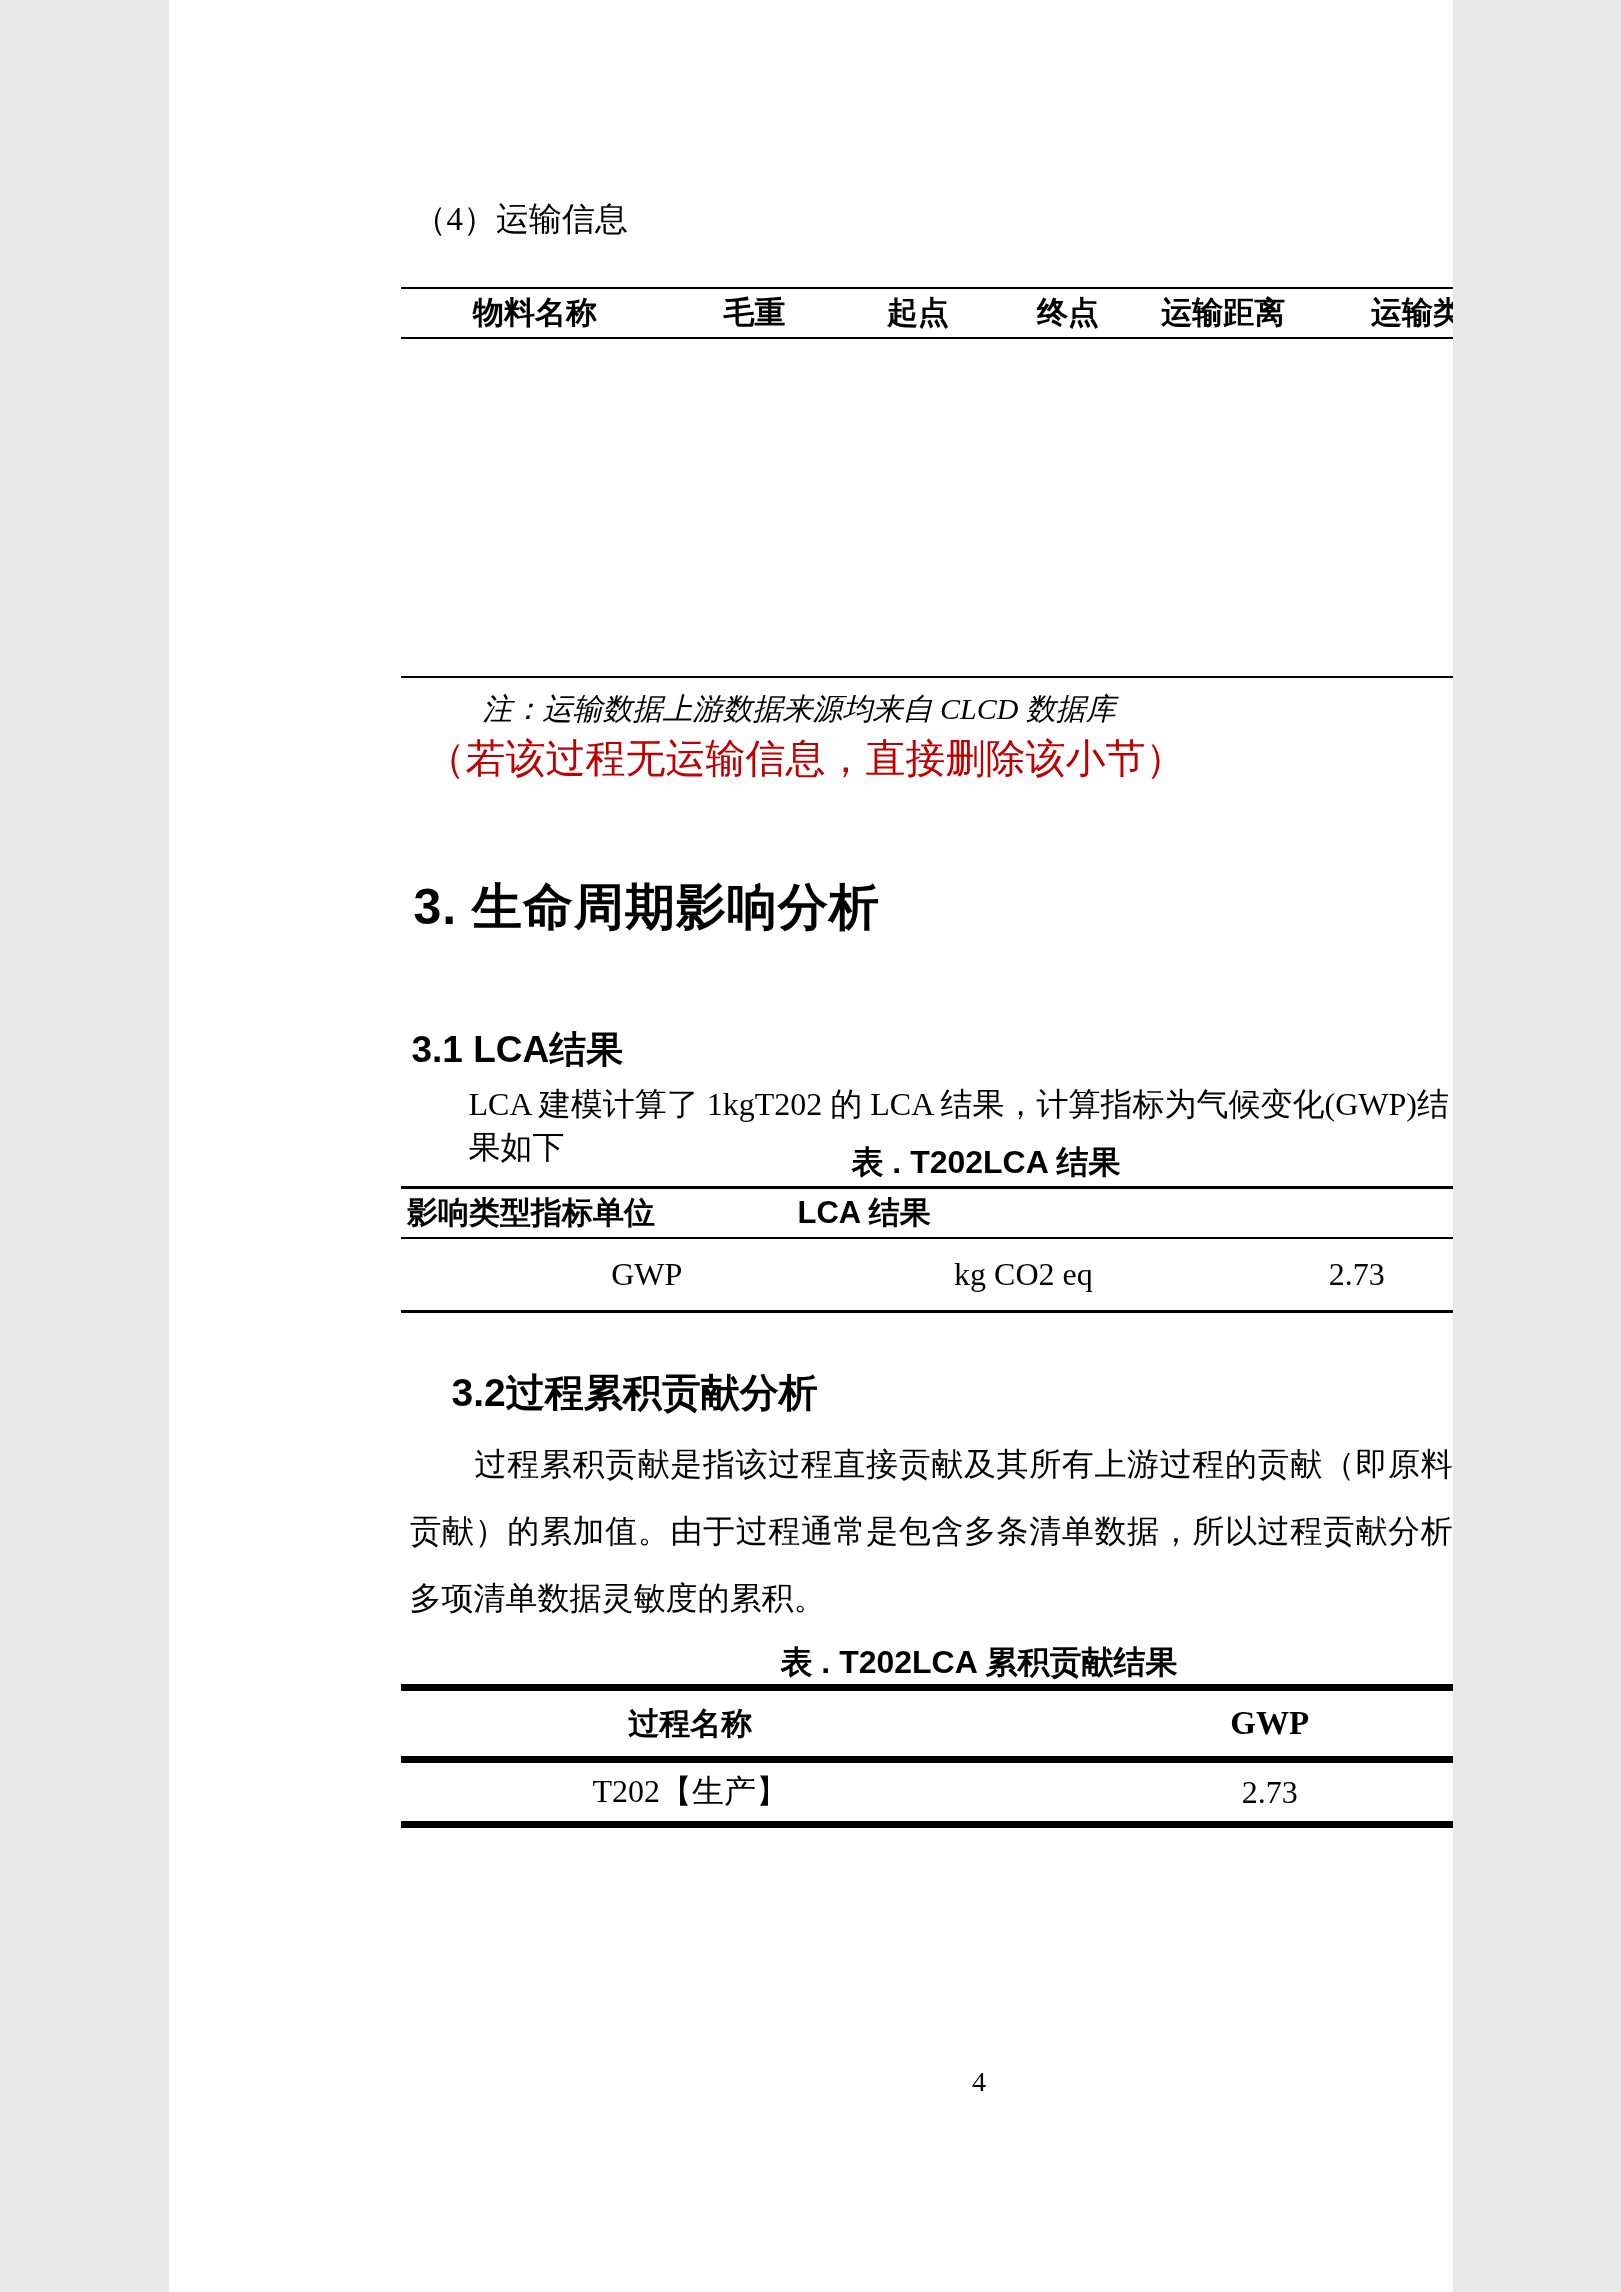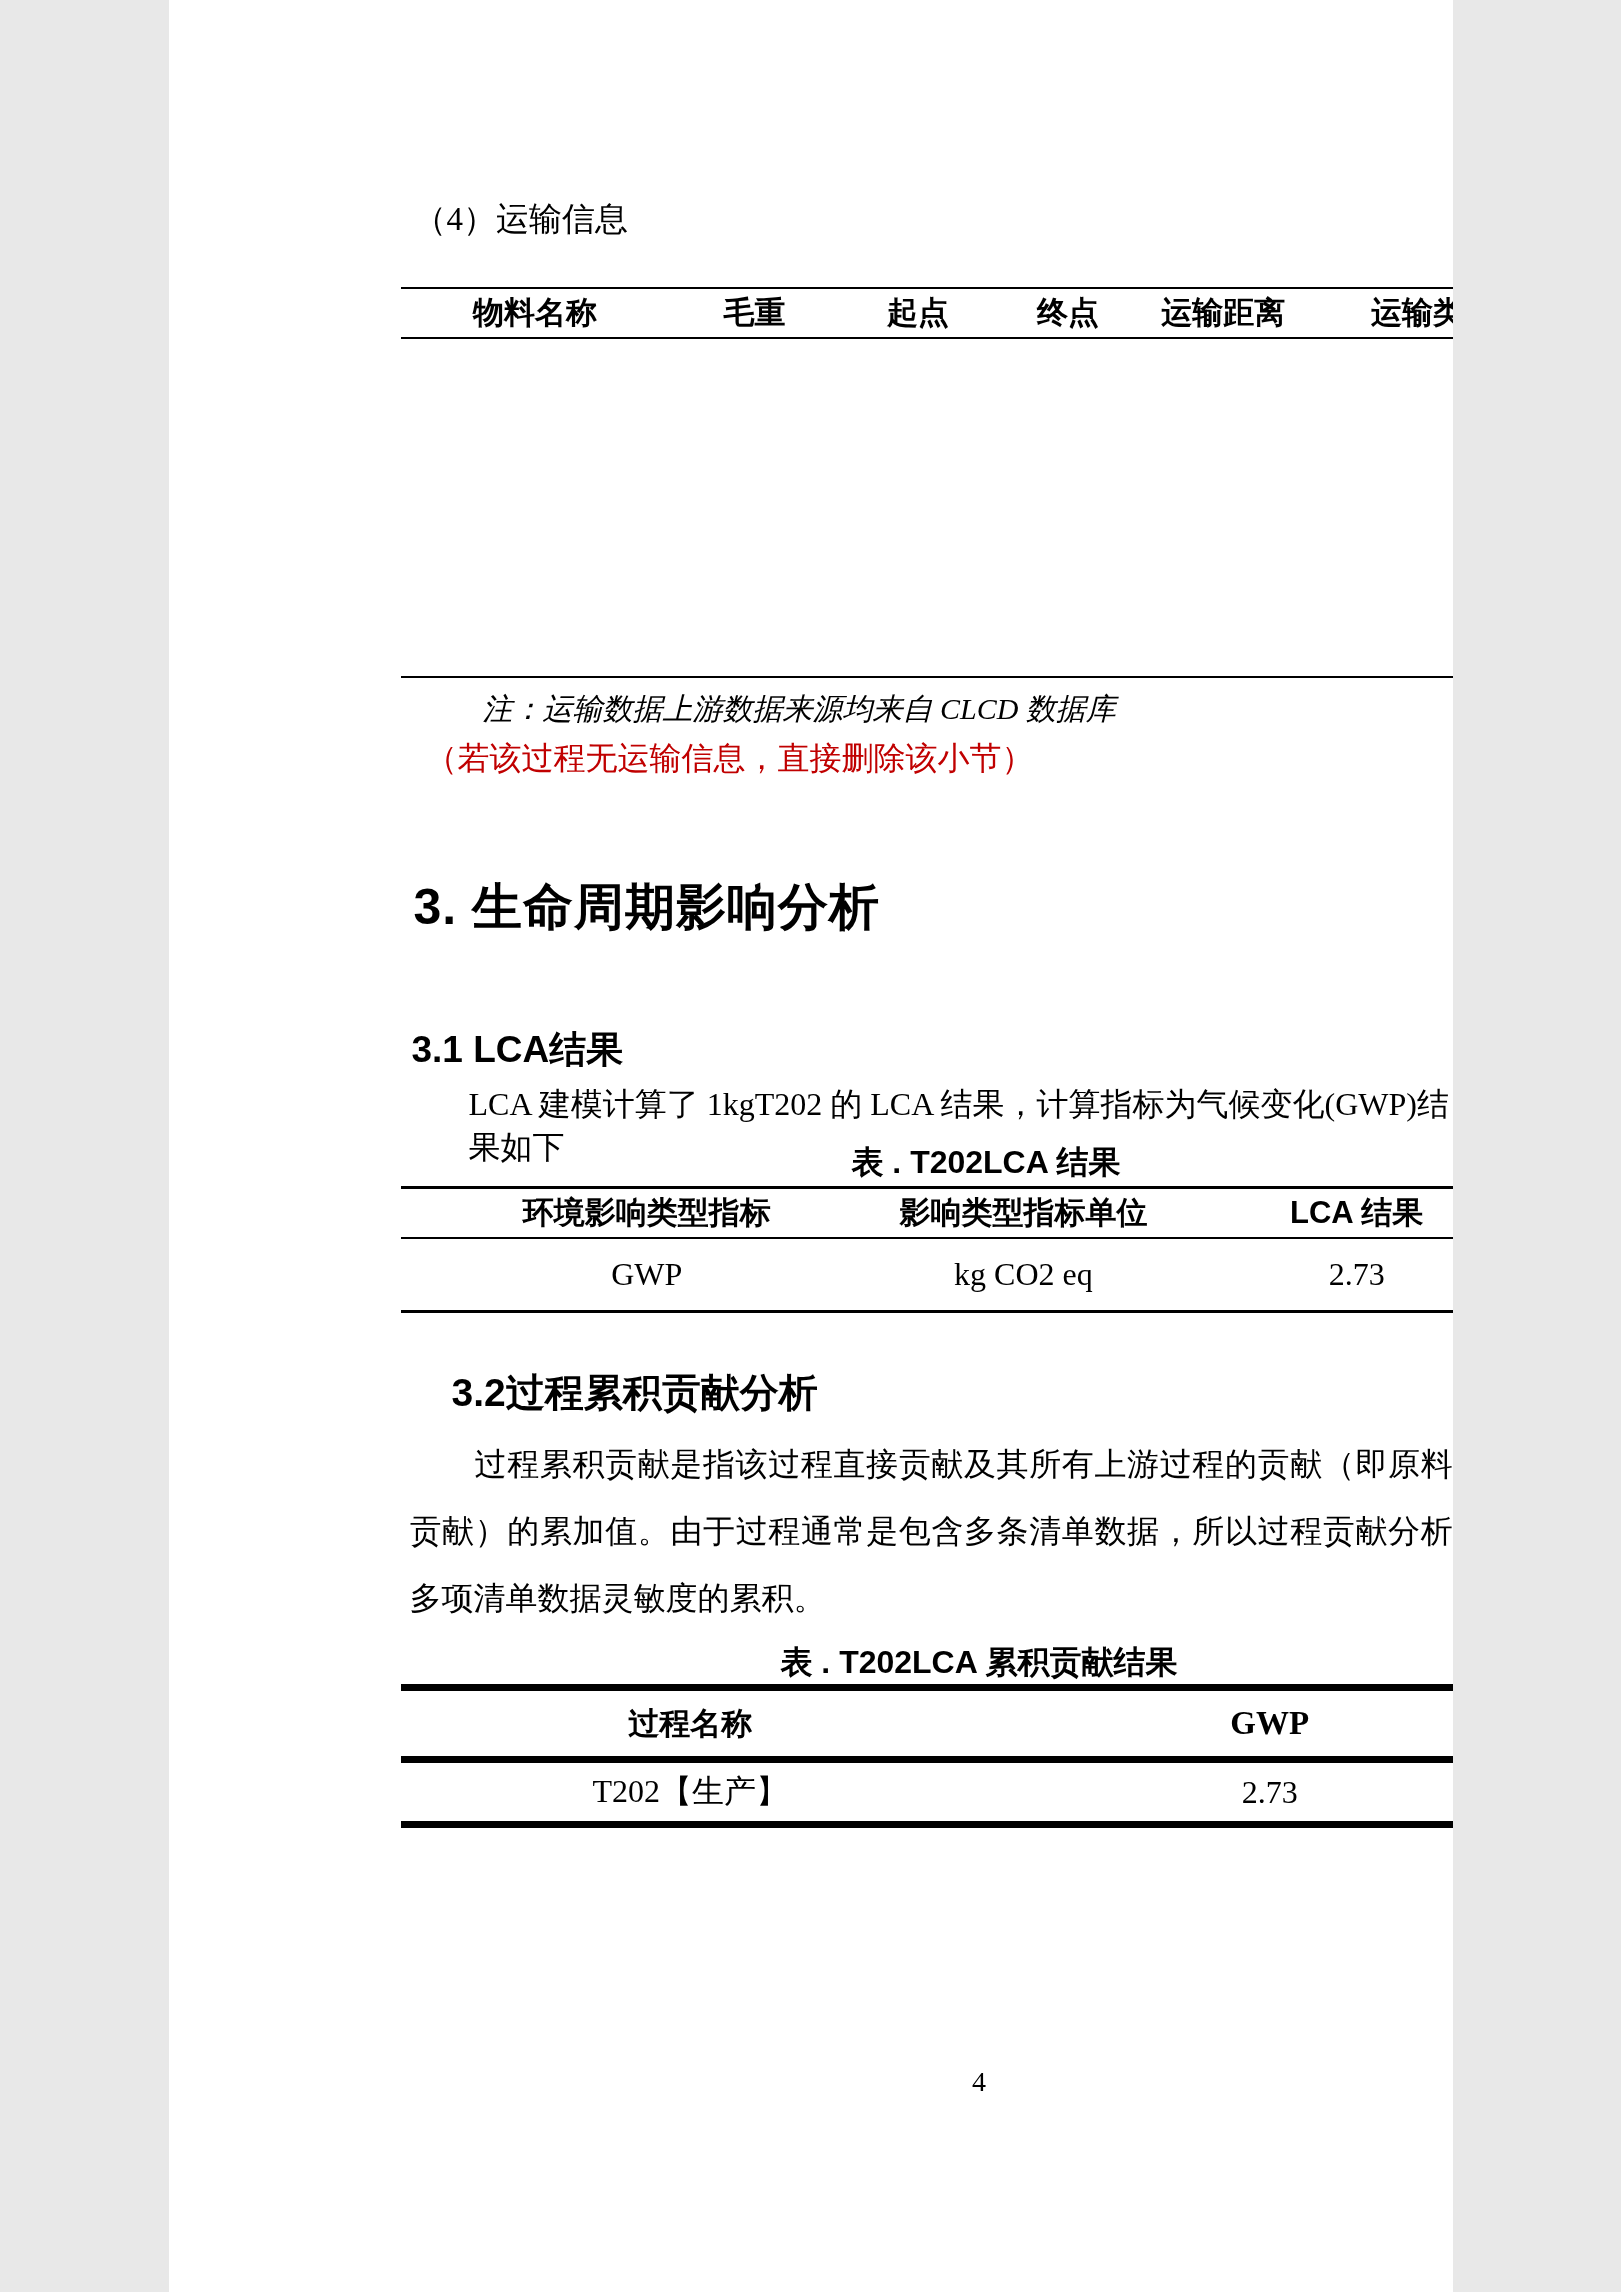--- a/index.html
+++ b/index.html
@@ -23,21 +23,21 @@
   .caption {
     left:0; width:1621px; text-align:center;
     font-size:32px; line-height:39px; font-weight:bold;
     font-family:"Liberation Sans", sans-serif;
   }
 
   
   .body-line { font-size:32px; line-height:43px; }
   .body-par  { font-size:32px; line-height:67px; text-align:justify; text-indent:65px; }
   .note-line { font-size:30px; line-height:39px; font-style:italic; }
-  .red-line  { font-size:32px; line-height:43px; }
+  .red-line  { font-size:40px; line-height:43px; }
   .red-line2 { font-size:33px; line-height:43px; }
 
   
   .dtable { left:232px; width:1159px; }
   .trow { display:flex; align-items:center; }
   .tcell { text-align:center; overflow:hidden; }
   .th { font-family:"Liberation Sans", sans-serif; font-weight:bold; font-size:31px; }
   .td { font-family:"Liberation Serif", serif; font-size:32px; }
 
   
@@ -86,21 +86,20 @@
   <div class="abs h-main" style="left:245px; top:883px;">3. 生命周期影响分析</div>
 
   <div class="abs h-sec" style="left:243px; top:1027px;">3.1 LCA结果</div>
 
   <div class="abs body-line" style="left:300px; top:1083px;">LCA 建模计算了 1kgT202 的 LCA 结果，计算指标为气候变化(GWP)结果如下</div>
 
   <div class="abs caption" style="top:1143px;padding-left:7px;">表 . T202LCA 结果</div>
 
   <div class="abs dtable" style="top:1186px;">
     <div class="trow t2-head">
-      <div class="tcell th t2-c1">环境影响类型指标</div>
       <div class="tcell th t2-c2">影响类型指标单位</div>
       <div class="tcell th t2-c3">LCA 结果</div>
     </div>
     <div class="trow t2-row">
       <div class="tcell td t2-c1">GWP</div>
       <div class="tcell td t2-c2">kg CO2 eq</div>
       <div class="tcell td t2-c3">2.73</div>
     </div>
   </div>
 

